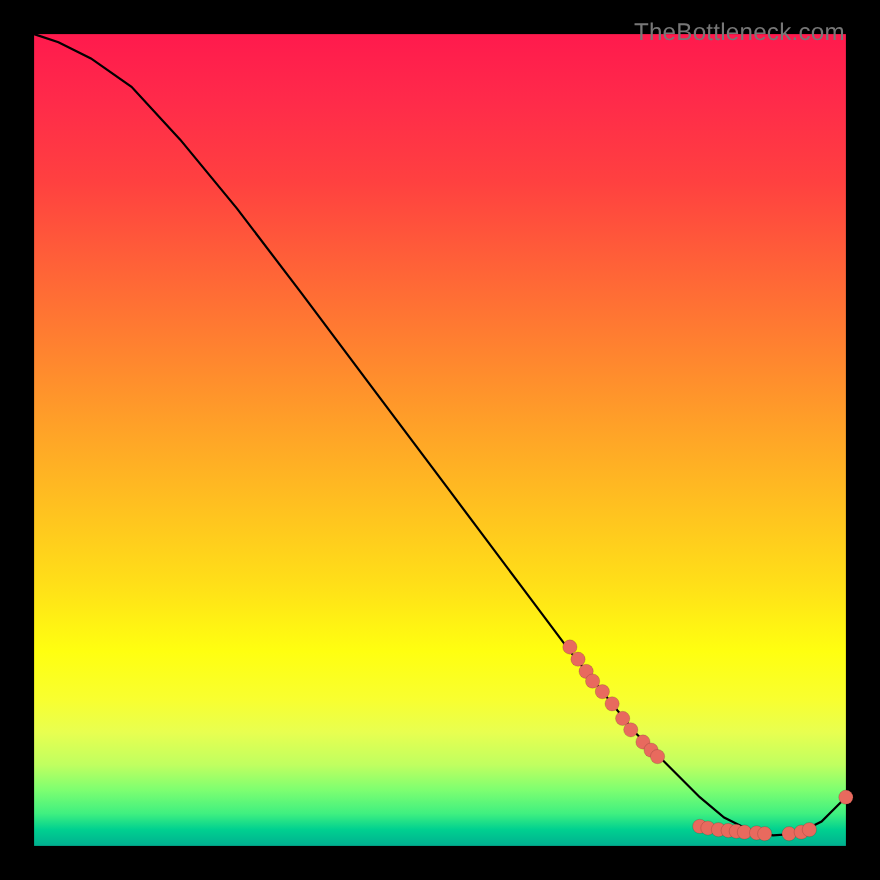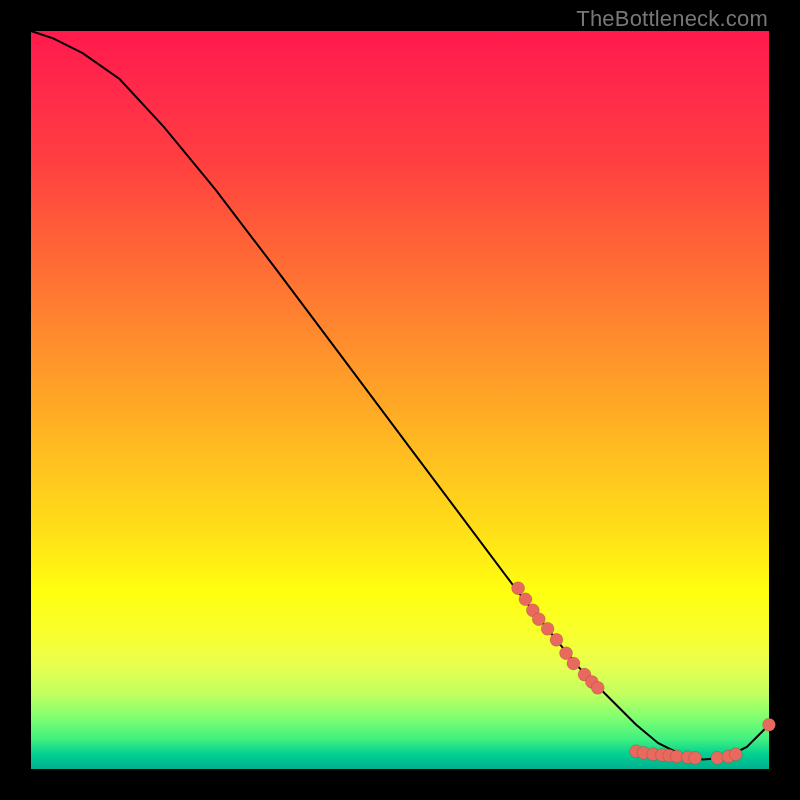--- a/index.html
+++ b/index.html
@@ -38,21 +38,21 @@
       #e8ff50 86%,
       #c0ff60 90%,
       #80ff70 93%,
       #40f080 96%,
       #00d090 98%,
       #00b090 100%
     );
   }
   .attribution {
     position: absolute;
-    top: 6px;
+    top: 16px;
     right: 32px;
     color: #777;
     font-size: 22px;
     font-weight: 400;
     letter-spacing: 0.2px;
   }
   svg.overlay {
     position: absolute;
     left: 31px;
     top: 31px;

